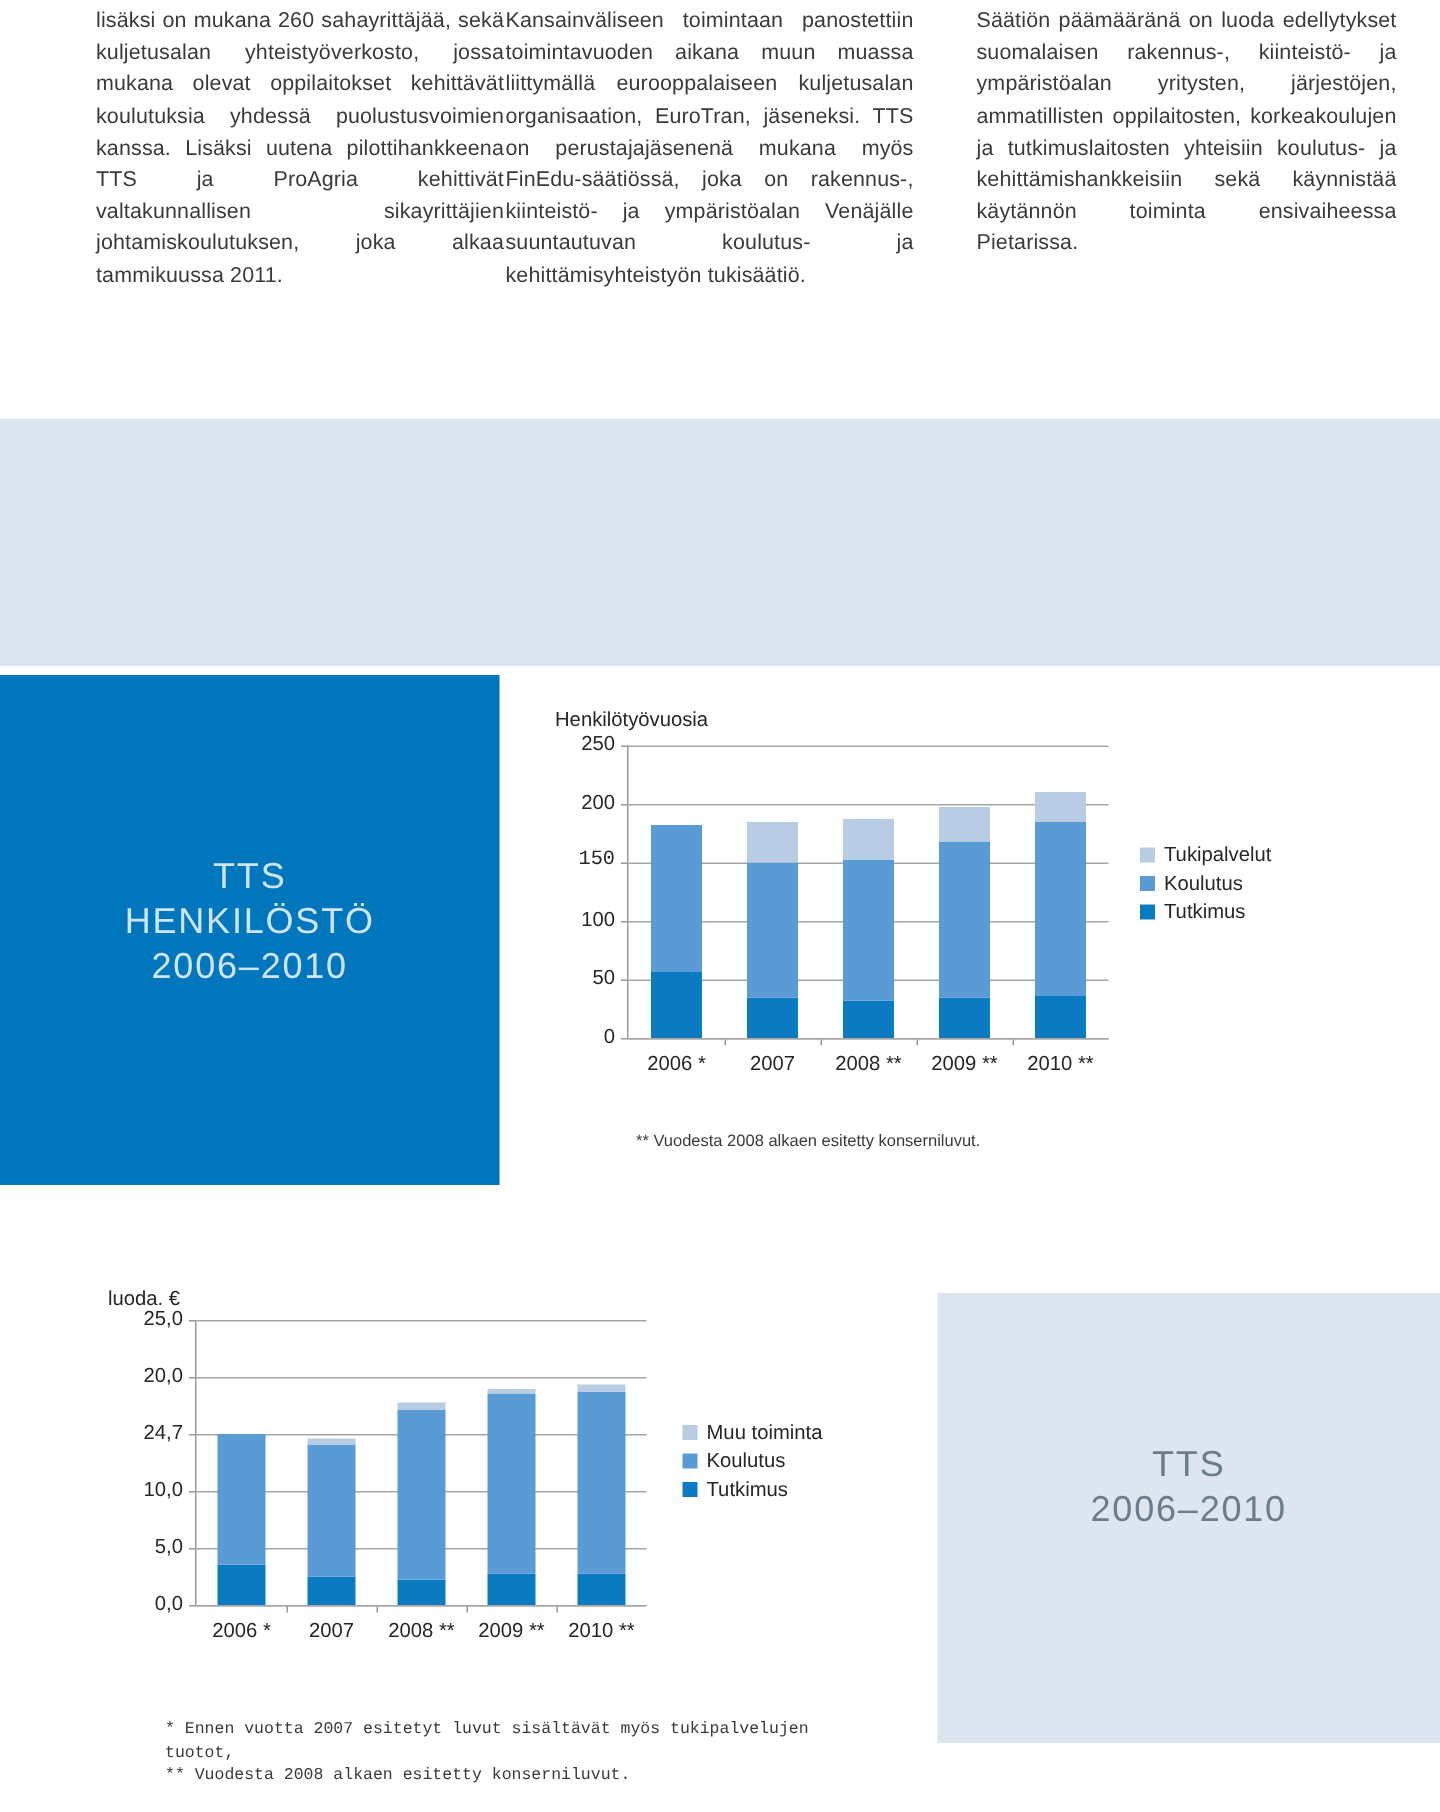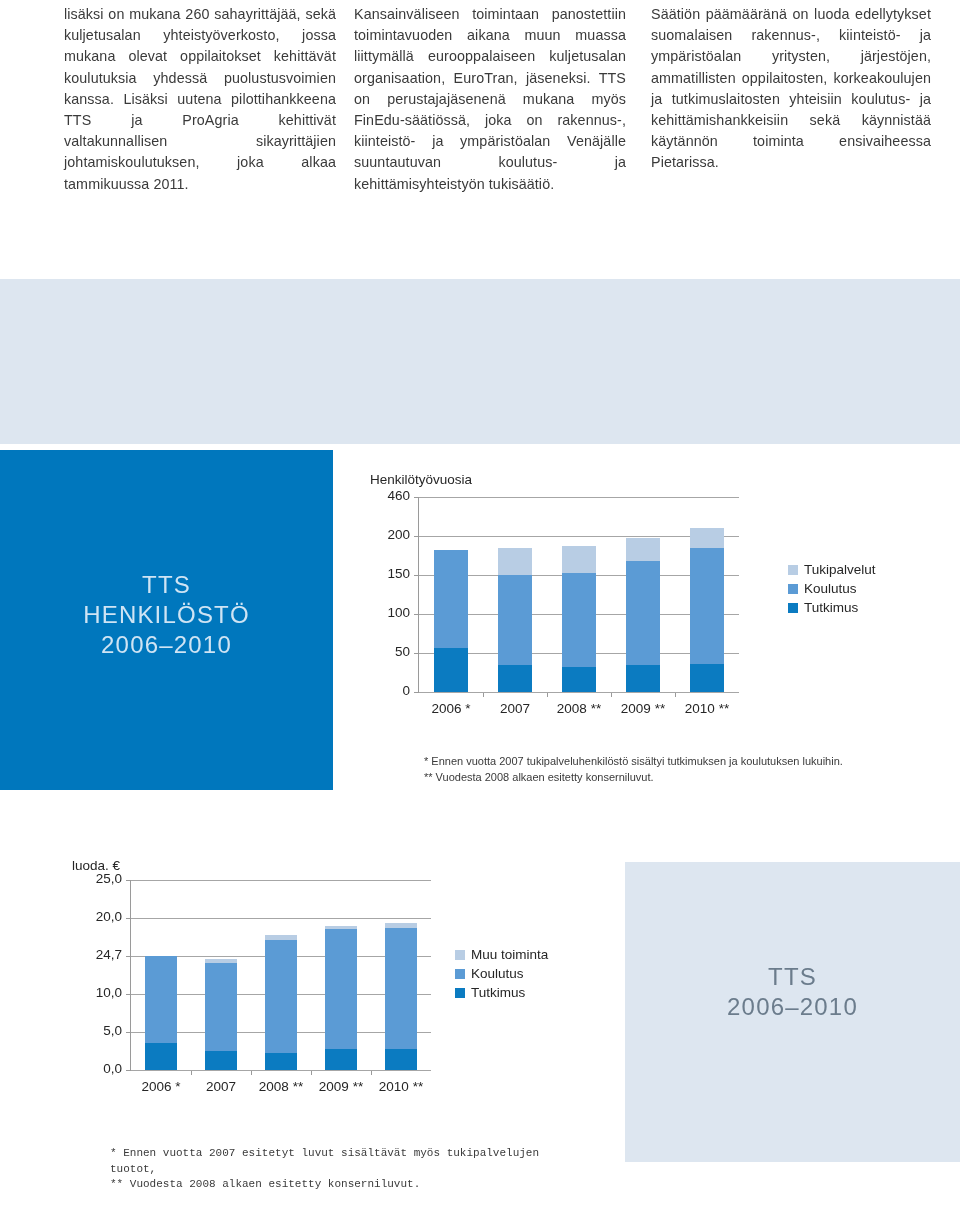--- a/index.html
+++ b/index.html
@@ -7,21 +7,21 @@
     width:960px;height:1208px;position:relative;background:#ffffff;
     font-family:"Liberation Sans", sans-serif; color:#231f20;
     overflow:hidden;
   }
   
   .text-cols{position:absolute;left:0;top:0;width:960px;height:270px;}
   .col{position:absolute;top:4px;width:264px;font-size:14.3px;line-height:21.2px;
        text-align:justify;color:#3a3a3a;letter-spacing:0.1px;}
   .col p{margin:0;}
   .col.c1{left:22px;width:272px;margin-left:42px;}
-  .col.c2{left:354px;width:272px;}
+  .col.c2{left:337px;width:272px;}
   .col.c3{left:651px;width:280px;}
 
   
   .band-top{position:absolute;left:0;top:279px;width:960px;height:165px;background:#dde6f0;}
   .panel-blue{position:absolute;left:0;top:450px;width:333px;height:340px;background:#0077bd;}
   .panel-lightblue{position:absolute;left:625px;top:862px;width:335px;height:300px;background:#dde6f0;}
 
   .panel-title{position:absolute;color:#cfe4f4;font-size:24px;line-height:30px;
     text-align:center;letter-spacing:1.2px;font-weight:400;}
   .panel-title.t1{left:0;width:333px;top:570px;}
@@ -86,27 +86,27 @@
       <div class="tick" style="top: 195px;"></div>
       <div class="ytick-label" style="top: 186px; left: -35px; width: 26px;">0</div>
       <div class="gridline" style="top: 156px; width: 320px; background: rgb(166, 166, 166);"></div>
       <div class="tick" style="top: 156px;"></div>
       <div class="ytick-label" style="top: 147px; left: -35px; width: 26px;">50</div>
       <div class="gridline" style="top: 117px; width: 320px; background: rgb(166, 166, 166);"></div>
       <div class="tick" style="top: 117px;"></div>
       <div class="ytick-label" style="top: 108px; left: -35px; width: 26px;">100</div>
       <div class="gridline" style="top: 78px; width: 320px; background: rgb(166, 166, 166);"></div>
       <div class="tick" style="top: 78px;"></div>
-      <div class="ytick-label" style="top: 69px; left: -35px; width: 26px;">150</div>
+      <div class="ytick-label" style="top: 69px; left: -35px; width: 26px; font-family: Liberation Mono, monospace;">150</div>
       <div class="gridline" style="top: 39px; width: 320px; background: rgb(166, 166, 166);"></div>
       <div class="tick" style="top: 39px;"></div>
       <div class="ytick-label" style="top: 30px; left: -35px; width: 26px;">200</div>
       <div class="gridline" style="top: 0px; width: 320px; background: rgb(166, 166, 166);"></div>
       <div class="tick" style="top: 0px;"></div>
-      <div class="ytick-label" style="top: -9px; left: -35px; width: 26px;">460</div>
+      <div class="ytick-label" style="top: -9px; left: -35px; width: 26px;">250</div>
       <div class="bar" style="left: 15px; width: 34px; height: 195px;">
         <div class="seg" style="background: rgb(11, 123, 193); height: 44.46px; bottom: 0px;"></div>
         <div class="seg" style="background: rgb(91, 155, 213); height: 97.5px; bottom: 44.46px;"></div>
       </div>
       <div class="xtick" style="left: 64px; top: 195px; height: 5px; background: rgb(154, 154, 154);"></div>
       <div class="xtick-label" style="left: 0px; width: 64px; top: 204px;">2006 *</div>
       <div class="bar" style="left: 79px; width: 34px; height: 195px;">
         <div class="seg" style="background: rgb(11, 123, 193); height: 27.3px; bottom: 0px;"></div>
         <div class="seg" style="background: rgb(91, 155, 213); height: 89.7px; bottom: 27.3px;"></div>
         <div class="seg" style="background: rgb(184, 205, 228); height: 27.3px; bottom: 117px;"></div>
@@ -129,36 +129,35 @@
       <div class="xtick-label" style="left: 192px; width: 64px; top: 204px;">2009 **</div>
       <div class="bar" style="left: 271px; width: 34px; height: 195px;">
         <div class="seg" style="background: rgb(11, 123, 193); height: 28.08px; bottom: 0px;"></div>
         <div class="seg" style="background: rgb(91, 155, 213); height: 115.44px; bottom: 28.08px;"></div>
         <div class="seg" style="background: rgb(184, 205, 228); height: 20.28px; bottom: 143.52px;"></div>
       </div>
       <div class="xtick-label" style="left: 256px; width: 64px; top: 204px;">2010 **</div>
       <div class="gridline" style="top: 195px; width: 320px; background: rgb(166, 166, 166);"></div>
     </div>
 </div>
-<div class="legend" id="legend-personnel" style="left:788px;top:560px;">
+<div class="legend" id="legend-personnel" style="left:760px;top:560px;">
     <div class="legend-row">
       <span class="legend-swatch" style="background: rgb(184, 205, 228);"></span>
       <span class="legend-label">Tukipalvelut</span>
     </div>
     <div class="legend-row">
       <span class="legend-swatch" style="background: rgb(91, 155, 213);"></span>
       <span class="legend-label">Koulutus</span>
     </div>
     <div class="legend-row">
       <span class="legend-swatch" style="background: rgb(11, 123, 193);"></span>
       <span class="legend-label">Tutkimus</span>
     </div>
   </div>
 <div class="footnotes f1" id="footnotes-personnel" style="left:424px;top:754px;width:500px;">
-    <div>* Ennen vuotta 2007 tukipalveluhenkilöstö sisältyi tutkimuksen ja koulutuksen lukuihin.</div>
     <div>** Vuodesta 2008 alkaen esitetty konserniluvut.</div>
   </div>
 
 <div class="chart" id="chart-revenue" style="left:72px;top:858px;width:400px;height:250px;">
   <div class="ylabel" style="left:0px;top:0px;">luoda. €</div>
   <div class="plot" id="plot-revenue" style="left:58px;top:22px;width:300px;height:190px;">
       <div class="gridline" style="top: 190px; width: 300px; background: rgb(166, 166, 166);"></div>
       <div class="tick" style="top: 190px;"></div>
       <div class="ytick-label" style="top: 181px; left: -43px; width: 34px;">0,0</div>
       <div class="gridline" style="top: 152px; width: 300px; background: rgb(166, 166, 166);"></div>

